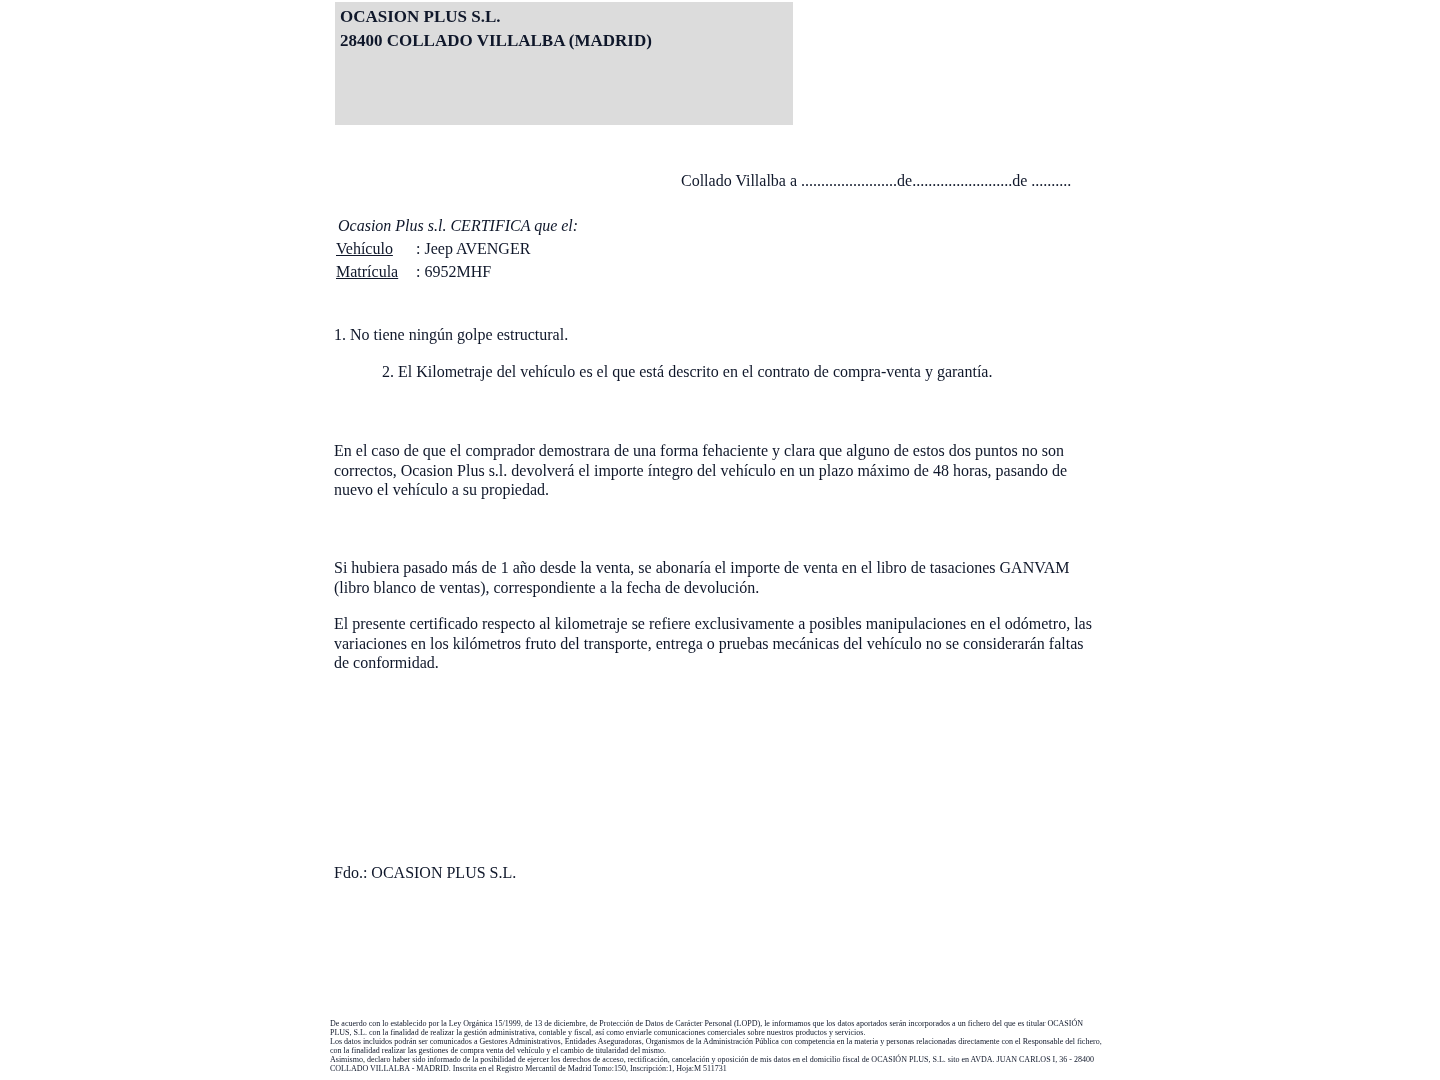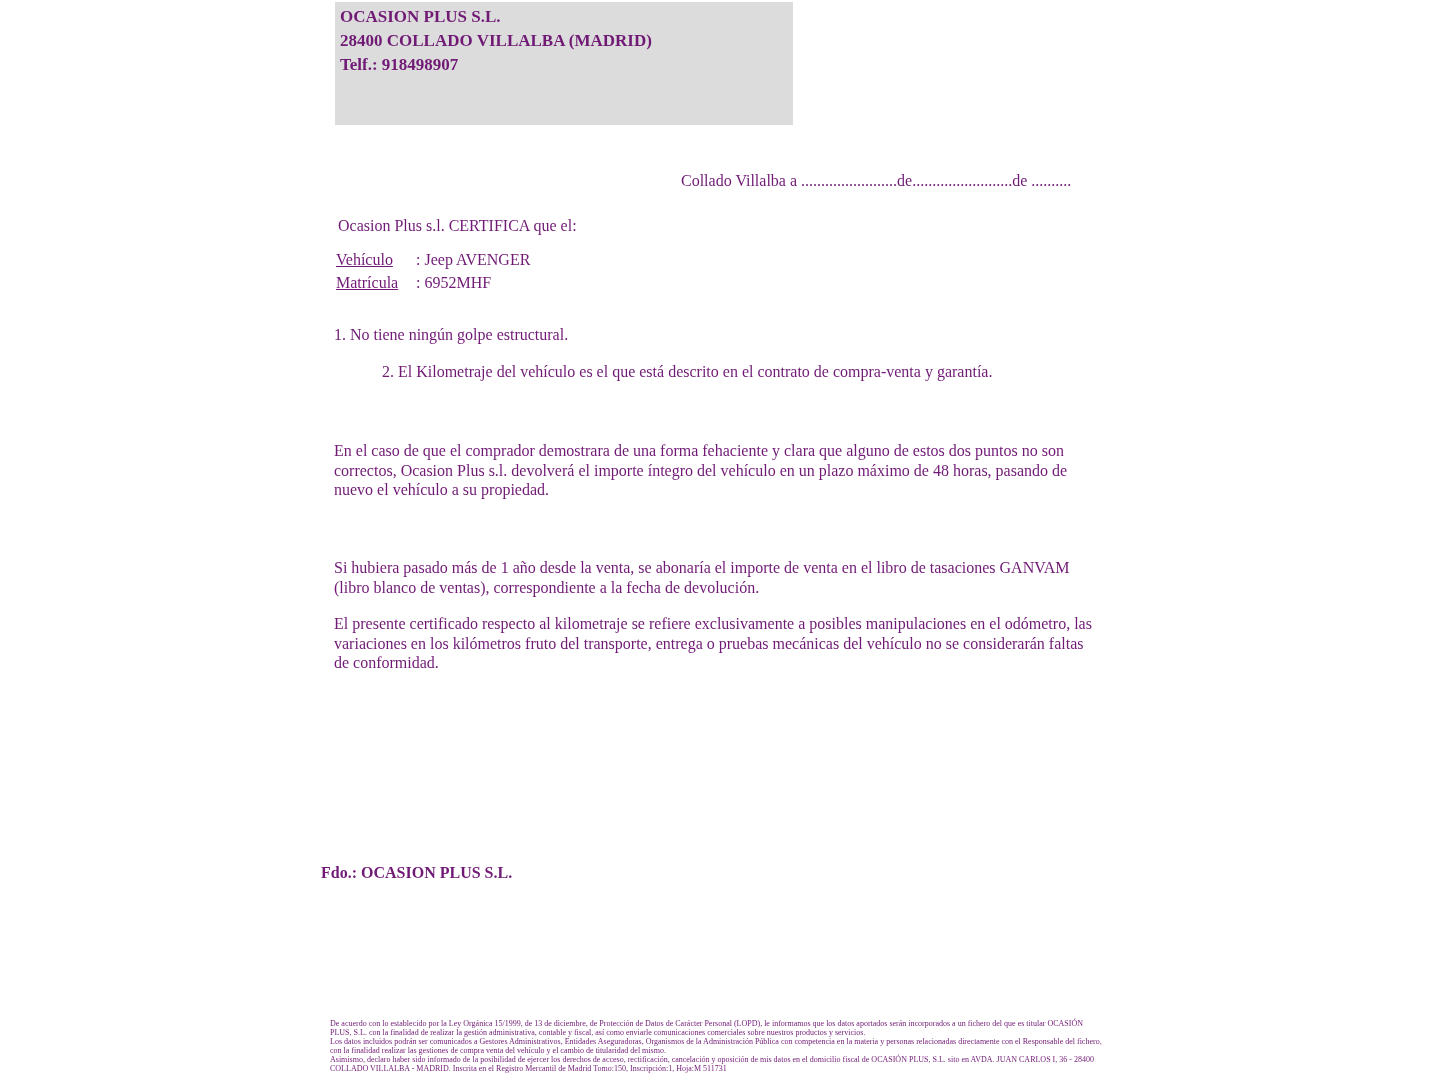--- a/index.html
+++ b/index.html
@@ -7,21 +7,21 @@
     padding: 0;
     background: #ffffff;
   }
   .page {
     position: relative;
     width: 1440px;
     height: 1080px;
     background: #ffffff;
     overflow: hidden;
     font-family: "Liberation Serif", "DejaVu Serif", serif;
-    color: #701a75;
+    color: #0f172a;
     -webkit-font-smoothing: antialiased;
   }
   .letterhead {
     position: absolute;
     left: 335px;
     top: 2px;
     width: 458px;
     height: 123px;
     background: #dcdcdc;
     padding: 3px 0 0 5px;
@@ -37,34 +37,34 @@
     top: 172px;
     font-size: 16px;
     white-space: nowrap;
   }
   .certify-intro {
     position: absolute;
     left: 338px;
     top: 217px;
     font-size: 16px;
     white-space: nowrap;
+    font-style: italic;
   }
   .cert-line {
     position: absolute;
     left: 336px;
     font-size: 16px;
     white-space: nowrap;
   }
   .cert-line.vehicle { top: 240px; }
   .cert-line.plate   { top: 263px; }
   .cert-label {
     display: inline-block;
     width: 80px;
     text-decoration: underline;
-    margin-top: 11px;
   }
   .list-item {
     position: absolute;
     left: 334px;
     font-size: 16px;
     white-space: nowrap;
   }
   .item-1 { top: 326px; }
   .item-2 { top: 363px; margin-left: 48px; }
   .para {
@@ -73,45 +73,43 @@
     width: 766px;
     font-size: 16px;
     line-height: 19.6px;
   }
   .para-1 { top: 441px; }
   .para-2 { top: 515px; }
   .para-3 { top: 558px; }
   .para-4 { top: 614px; }
   .signature {
     position: absolute;
-    left: 321px;
+    left: 334px;
     top: 864px;
     font-size: 16px;
     white-space: nowrap;
-    font-weight: bold;
   }
   .legal-footer {
     position: absolute;
     left: 330px;
     top: 1019px;
     width: 774px;
     font-size: 8px;
     line-height: 9px;
   }
   .legal-block { margin: 0; }
 </style>
 </head>
 <body>
 
 <div class="page">
 
   <div class="letterhead">
     <div>OCASION PLUS S.L.</div>
     <div>28400 COLLADO VILLALBA (MADRID)</div>
-    <div>Telf.: 918498907</div>
   </div>
 
   <div class="dateline">Collado Villalba a ........................de.........................de ..........</div>
 
   <div class="certify-intro">Ocasion Plus s.l. CERTIFICA que el:</div>
 
   <div class="cert-line vehicle">
     <span class="cert-label">Vehículo</span><span>: Jeep AVENGER</span>
   </div>
 

